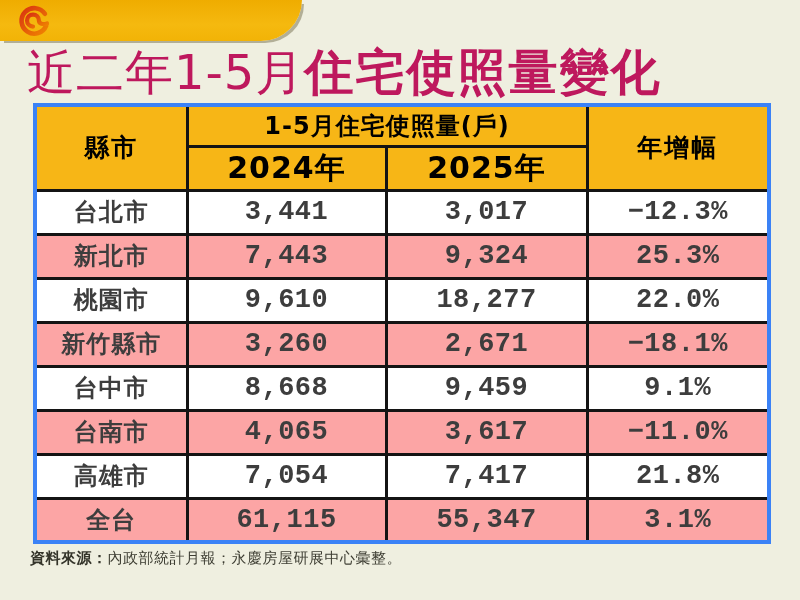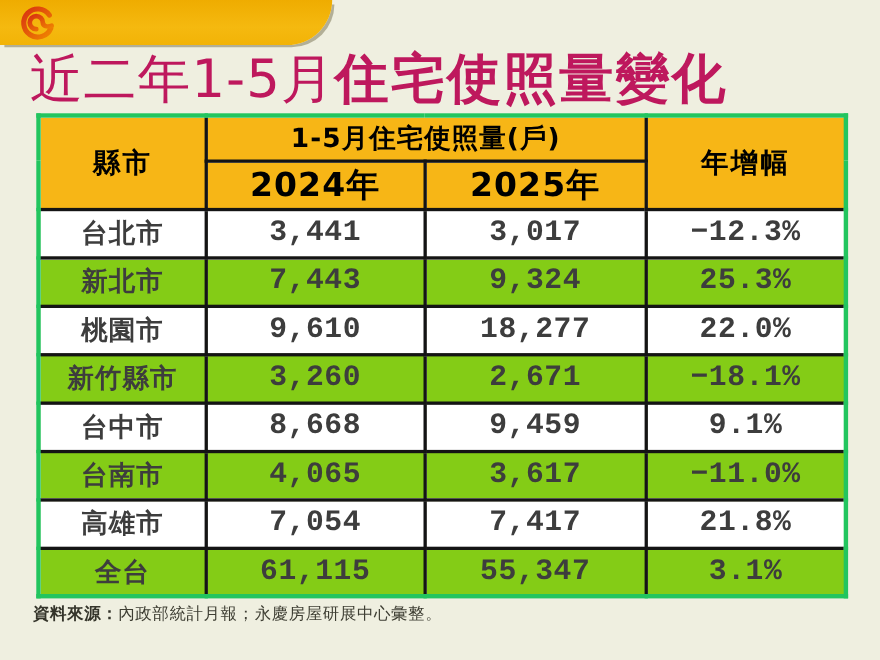--- a/index.html
+++ b/index.html
@@ -46,21 +46,21 @@
   }
   .t-light { font-size: 48px; font-weight: 400; letter-spacing: 1px; }
   .t-bold  { font-size: 49px; font-weight: 900; letter-spacing: 2px; }
 
   
   table.data-table {
     position: absolute;
     top: 103px; left: 33px;
     width: 734px;
     border-collapse: collapse;
-    border: 4px solid #22c55e;
+    border: 4px solid #3b82f6;
     table-layout: fixed;
   }
   .data-table th, .data-table td {
     border: 3px solid #141414;
     text-align: center;
     vertical-align: middle;
     overflow: hidden;
   }
   .data-table thead th {
     background: #F7B616;
@@ -73,21 +73,21 @@
   .data-table tbody td {
     height: 44px;
     font-size: 27px;
     font-weight: bold;
     color: #3d3d3d;
     letter-spacing: 0.5px;
     font-family: Liberation Mono, monospace;
   }
   .data-table tbody td.city { font-size: 24px; letter-spacing: 1px; }
   tr.r-odd  td { background: #FFFFFF; }
-  tr.r-even td { background: #84cc16; }
+  tr.r-even td { background: #fca5a5; }
 
   
   .footer {
     position: absolute;
     left: 30px; top: 548px;
     font-size: 15px;
     color: #3e3e33;
     line-height: 20px;
     letter-spacing: 0.5px;
   }

